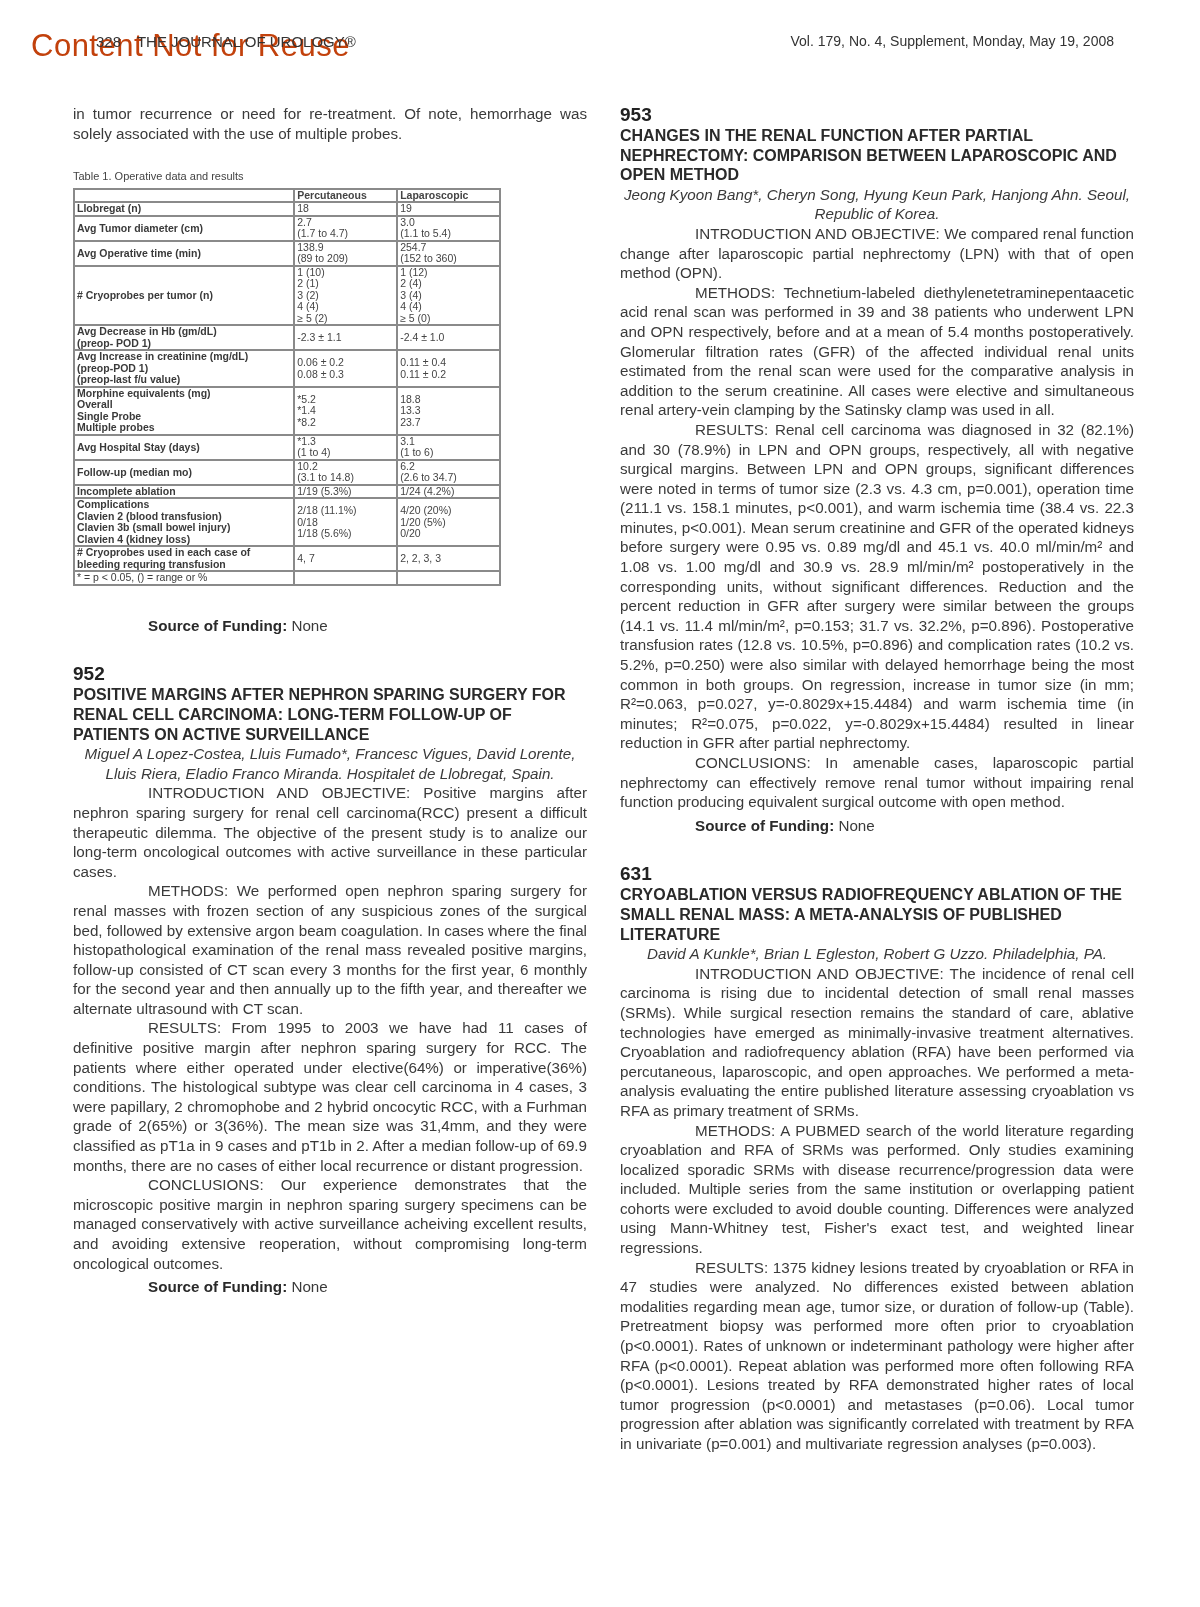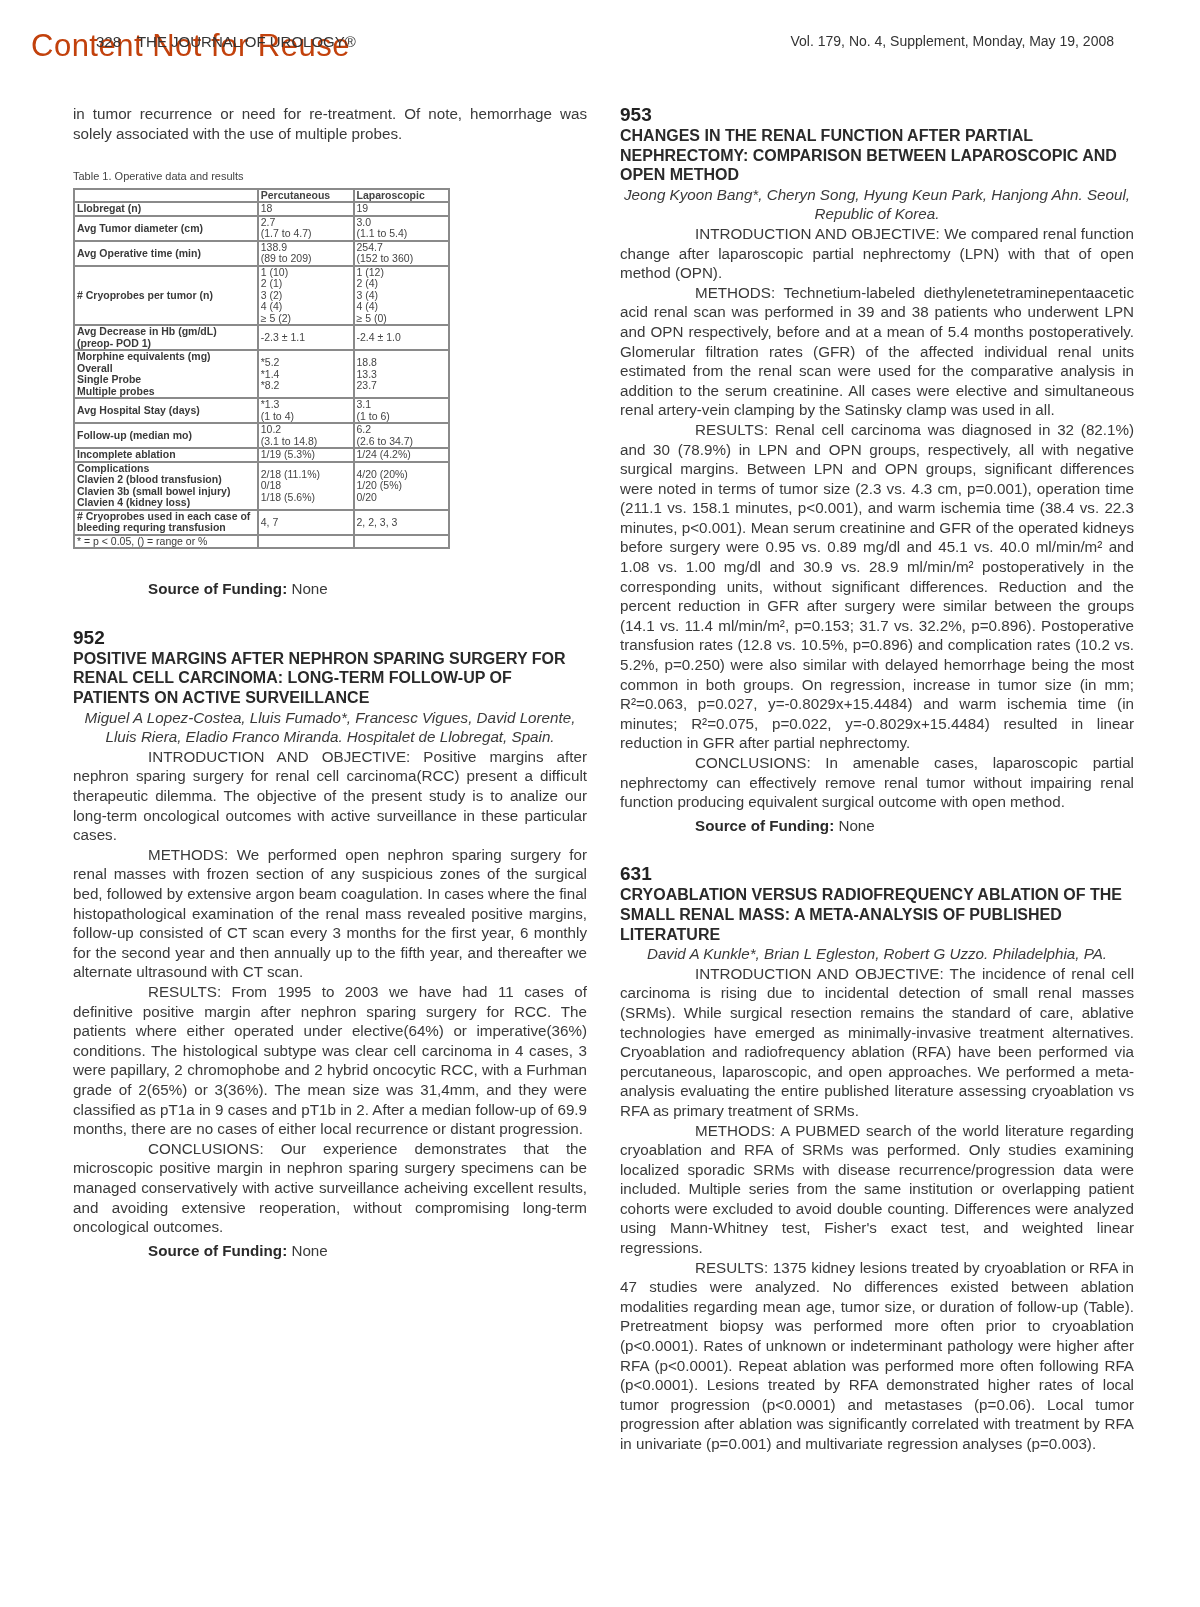--- a/index.html
+++ b/index.html
@@ -12,21 +12,21 @@
   .col.left{left:73px;}
   .col.right{left:620px;}
   p{margin:0;}
   .indent{text-indent:75px;}
   .num{font-weight:bold;font-size:19px;line-height:22px;color:#222;}
   .title{font-weight:bold;color:#2a2a2a;text-align:left;font-size:16px;}
   .authors{font-style:italic;text-align:center;}
   .funding{padding-left:75px;margin-top:8px;}
   .funding b{color:#2a2a2a;}
   .tbl-caption{font-size:11px;color:#444;margin-top:24px;margin-bottom:1px;}
-  table{border-collapse:collapse;width:377px;font-size:10.5px;line-height:11.5px;}
+  table{border-collapse:collapse;width:428px;font-size:10.5px;line-height:11.5px;}
   td{border:2px solid #8a8a8a;padding:0 2px;vertical-align:middle;color:#444;}
   td.lbl{font-weight:bold;width:215px;color:#3a3a3a;}
   td.v{width:97px;vertical-align:top;}
   td.vm{vertical-align:middle;}
 </style>
 </head>
 <body>
 
 <div class="watermark">Content Not for Reuse</div>
 <div class="hdr-left">
@@ -105,20 +105,35 @@
         <tr>
           <td class="lbl">
             <div>Avg Decrease in Hb (gm/dL)</div>
             <div>(preop- POD 1)</div>
           </td>
           <td class="v vm">
             <div>-2.3 ± 1.1</div>
           </td>
           <td class="v vm">
             <div>-2.4 ± 1.0</div>
+          </td>
+        </tr>
+        <tr>
+          <td class="lbl">
+            <div>Avg Increase in creatinine (mg/dL)</div>
+            <div>(preop-POD 1)</div>
+            <div>(preop-last f/u value)</div>
+          </td>
+          <td class="v vm">
+            <div>0.06 ± 0.2</div>
+            <div>0.08 ± 0.3</div>
+          </td>
+          <td class="v vm">
+            <div>0.11 ± 0.4</div>
+            <div>0.11 ± 0.2</div>
           </td>
         </tr>
         <tr>
           <td class="lbl">
             <div>Morphine equivalents (mg)</div>
             <div>Overall</div>
             <div>Single Probe</div>
             <div>Multiple probes</div>
           </td>
           <td class="v vm">

